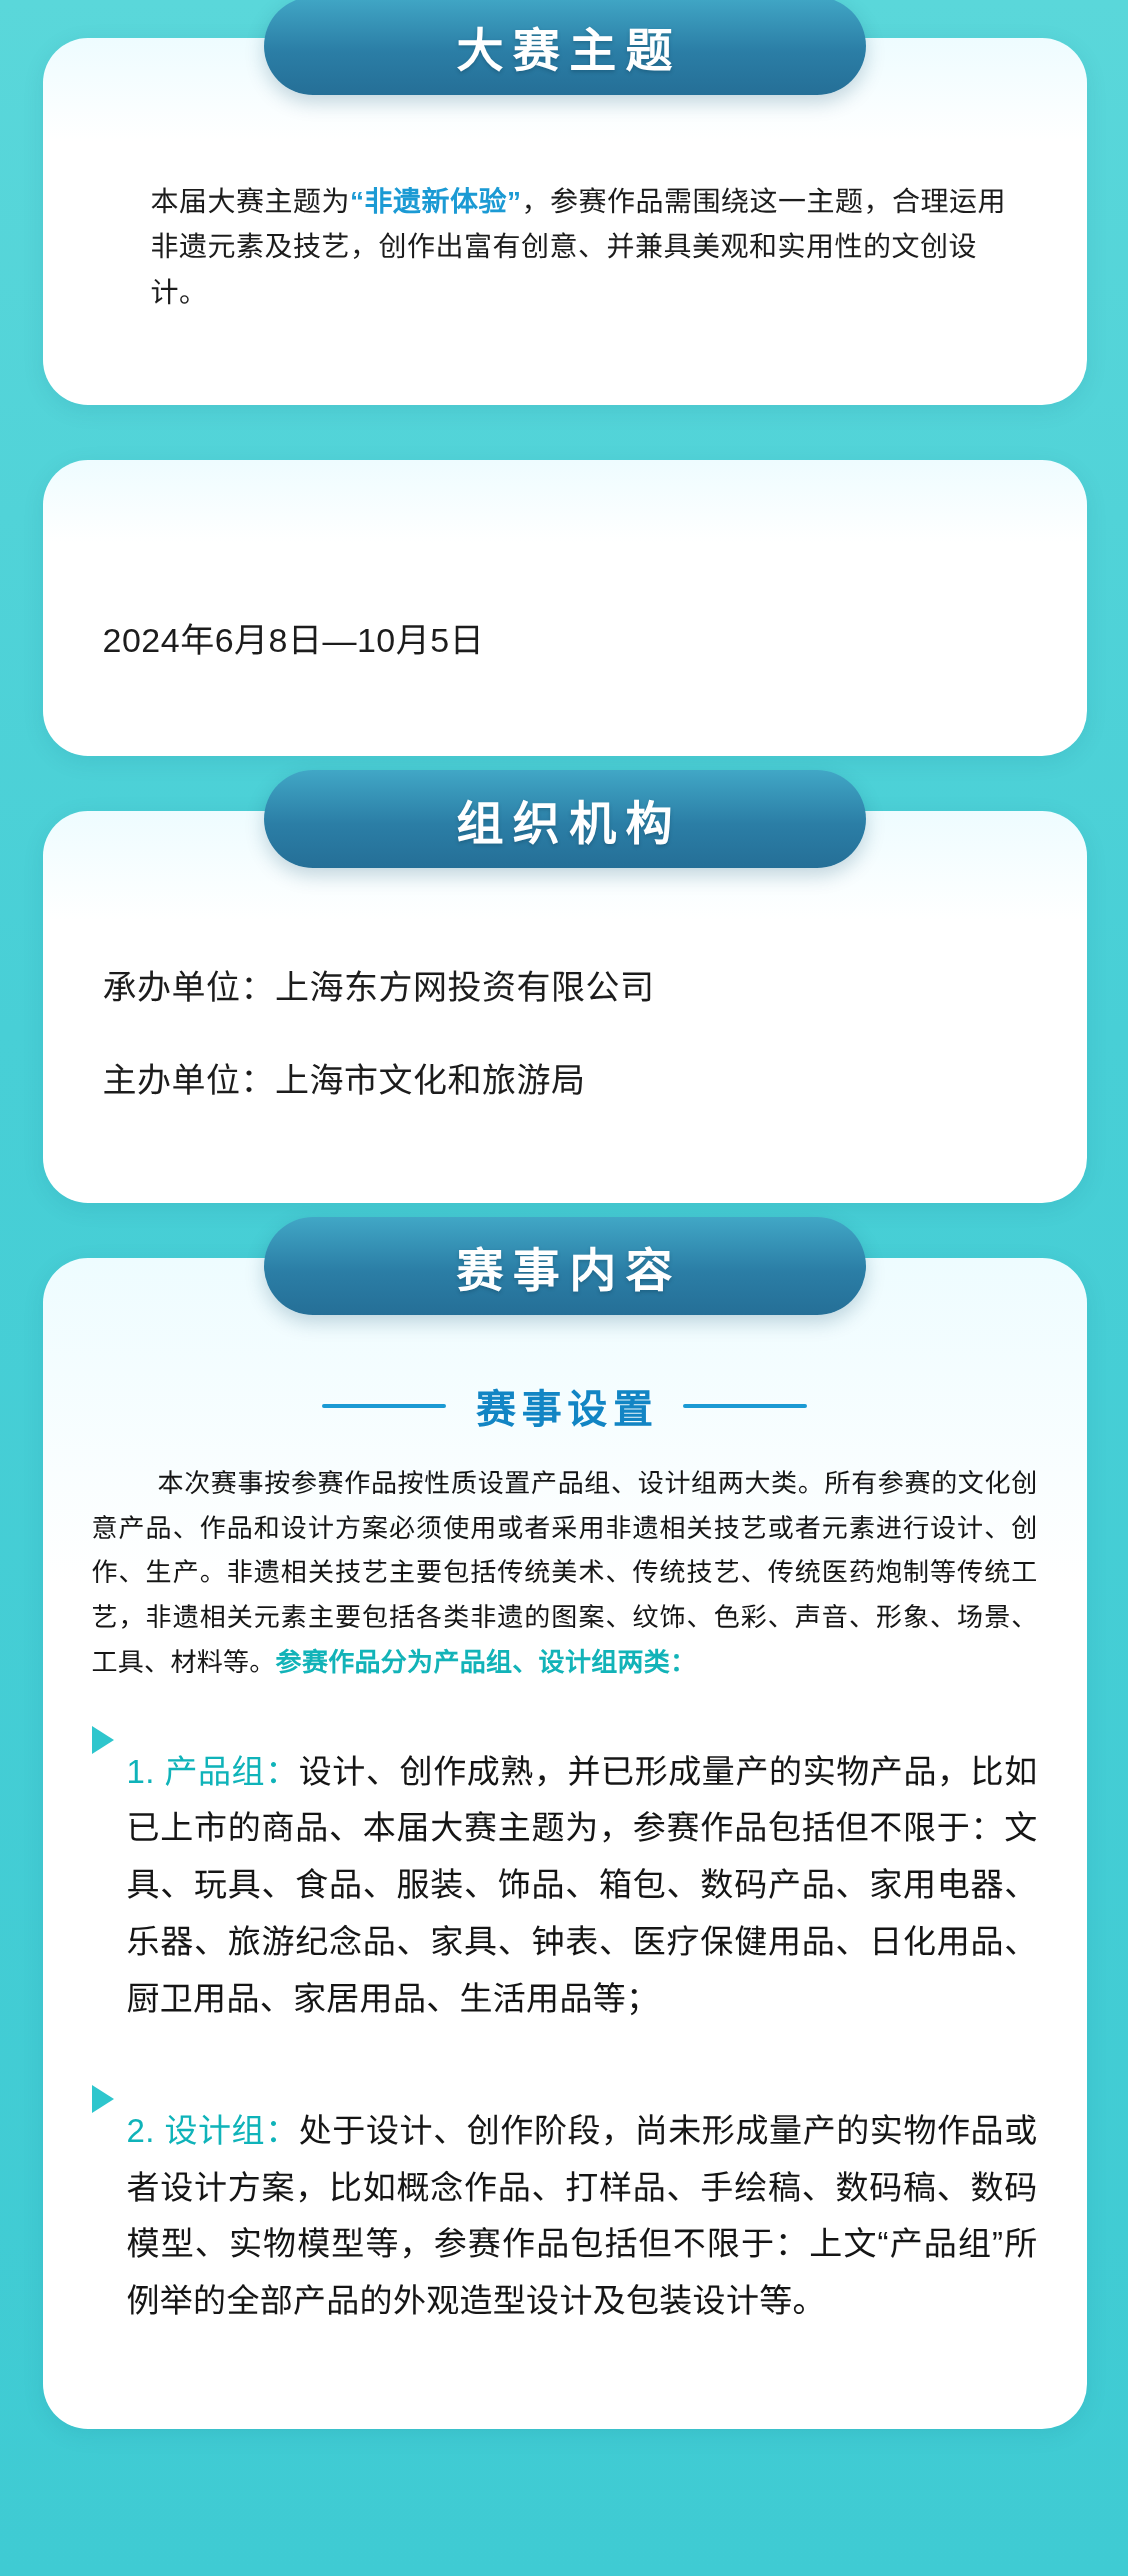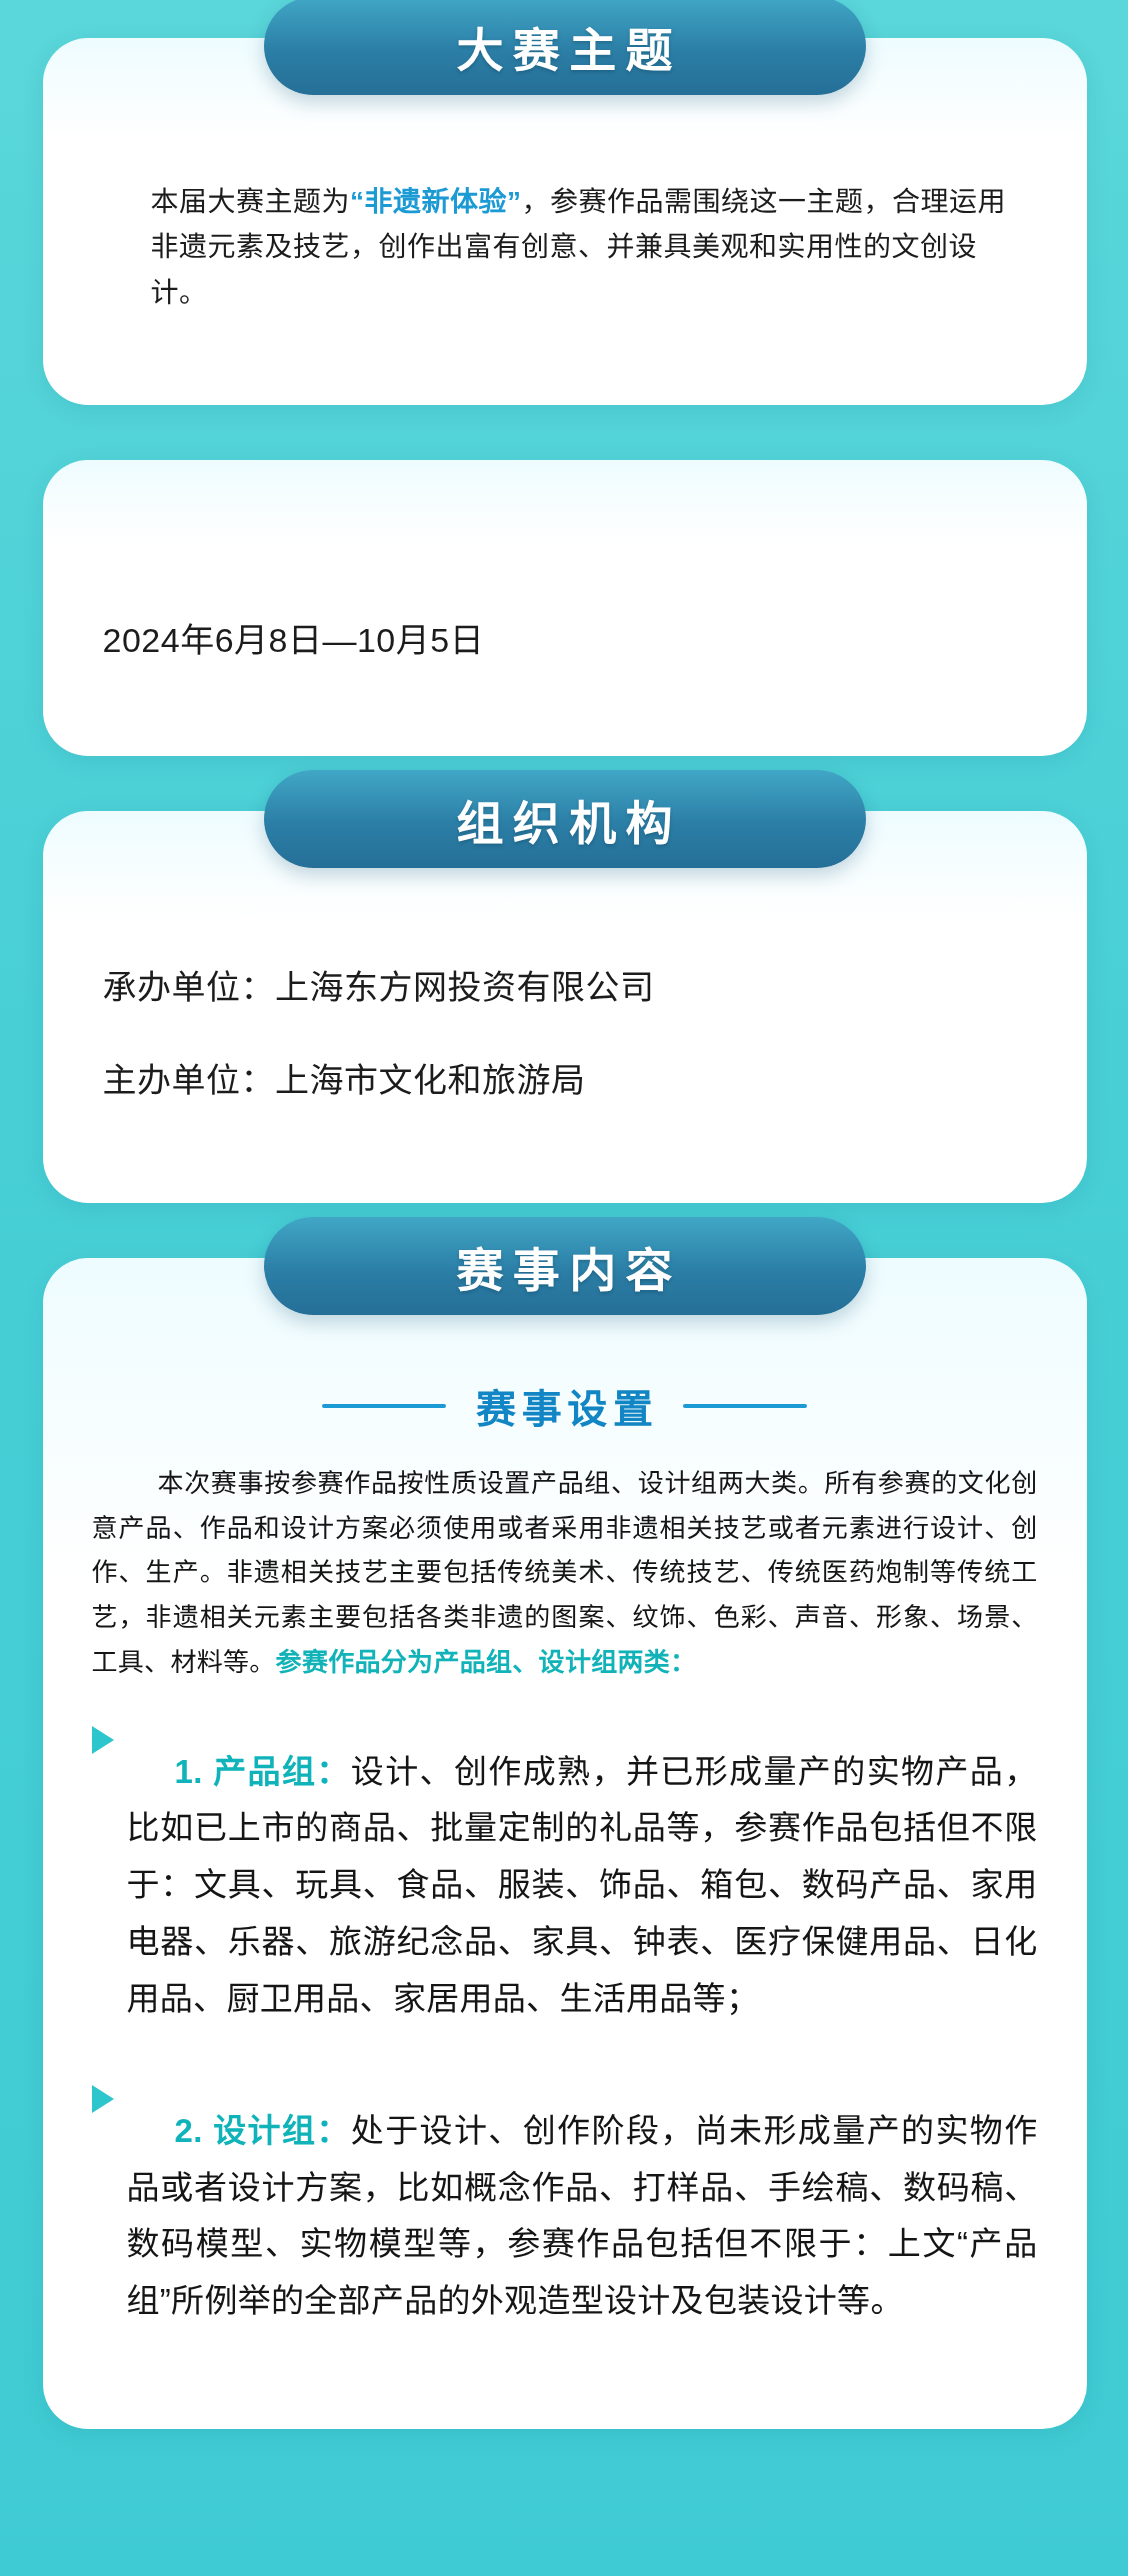--- a/index.html
+++ b/index.html
@@ -157,22 +157,21 @@
   }
   .bullet-body {
     font-size: 33px;
     line-height: 1.72;
     color: #151515;
     text-align: justify;
     letter-spacing: 0.3px;
   }
   .bullet-label {
     color: #0fb3b9;
-    font-weight: bold;
-    margin-left: 48px;
+    font-weight: normal;
   }
 </style>
 </head>
 <body>
 
 <div class="page">
 
   <section class="section">
     <div class="pill">
       <span class="pill-text">大赛主题</span>
@@ -209,21 +208,21 @@
         <span class="sub-head-text">赛事设置</span>
         <span class="rule"></span>
       </div>
 
       <p class="body-text indent"><span>本次赛事按参赛作品按性质设置产品组、设计组两大类。所有参赛的文化创意产品、作品和设计方案必须使用或者采用非遗相关技艺或者元素进行设计、创作、生产。非遗相关技艺主要包括传统美术、传统技艺、传统医药炮制等传统工艺，非遗相关元素主要包括各类非遗的图案、纹饰、色彩、声音、形象、场景、工具、材料等。</span><span class="hl-green">参赛作品分为产品组、设计组两类：</span></p>
 
       <div class="bullet-list">
 
         <div class="bullet-item">
           <span class="tri"></span>
-          <p class="bullet-body"><span class="bullet-label">1. 产品组：</span><span>设计、创作成熟，并已形成量产的实物产品，比如已上市的商品、批量定制的礼品等，参赛作品包括但不限于：文具、玩具、食品、服装、饰品、箱包、数码产品、家用电器、乐器、旅游纪念品、家具、钟表、医疗保健用品、日化用品、厨卫用品、家居用品、生活用品等；</span></p>
+          <p class="bullet-body"><span class="bullet-label">1. 产品组：</span><span>设计、创作成熟，并已形成量产的实物产品，比如已上市的商品、本届大赛主题为，参赛作品包括但不限于：文具、玩具、食品、服装、饰品、箱包、数码产品、家用电器、乐器、旅游纪念品、家具、钟表、医疗保健用品、日化用品、厨卫用品、家居用品、生活用品等；</span></p>
         </div>
 
         <div class="bullet-item">
           <span class="tri"></span>
           <p class="bullet-body"><span class="bullet-label">2. 设计组：</span><span>处于设计、创作阶段，尚未形成量产的实物作品或者设计方案，比如概念作品、打样品、手绘稿、数码稿、数码模型、实物模型等，参赛作品包括但不限于：上文“产品组”所例举的全部产品的外观造型设计及包装设计等。</span></p>
         </div>
 
       </div>
     </div>
   </section>

